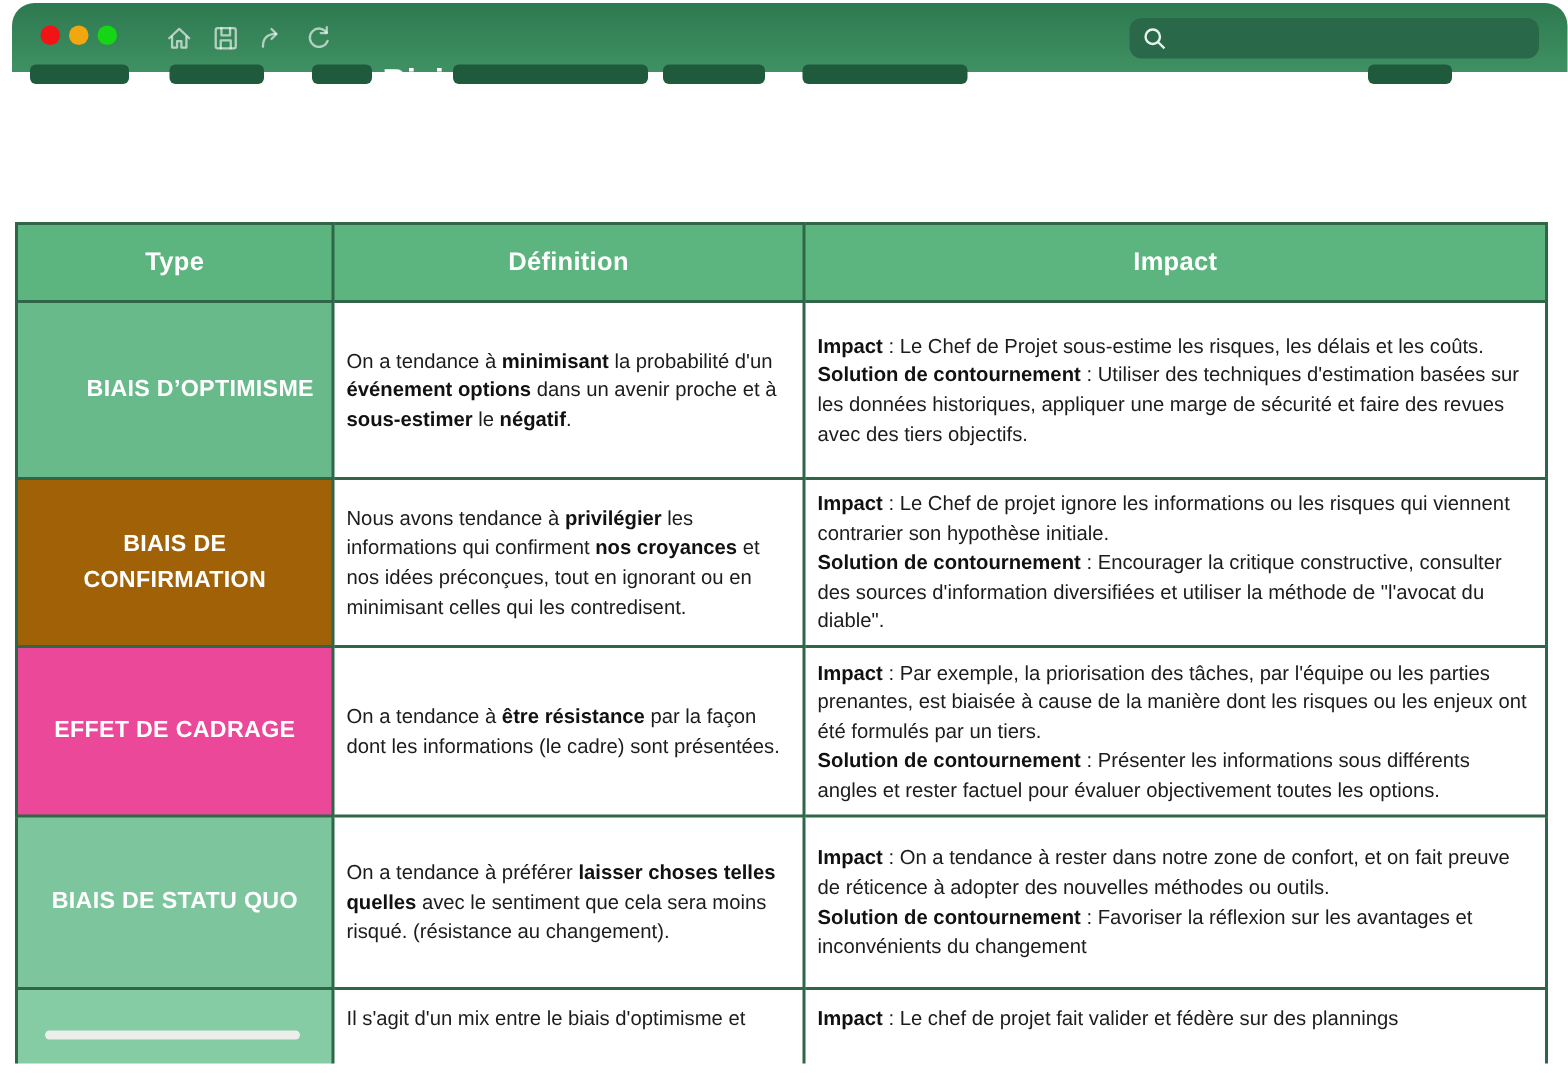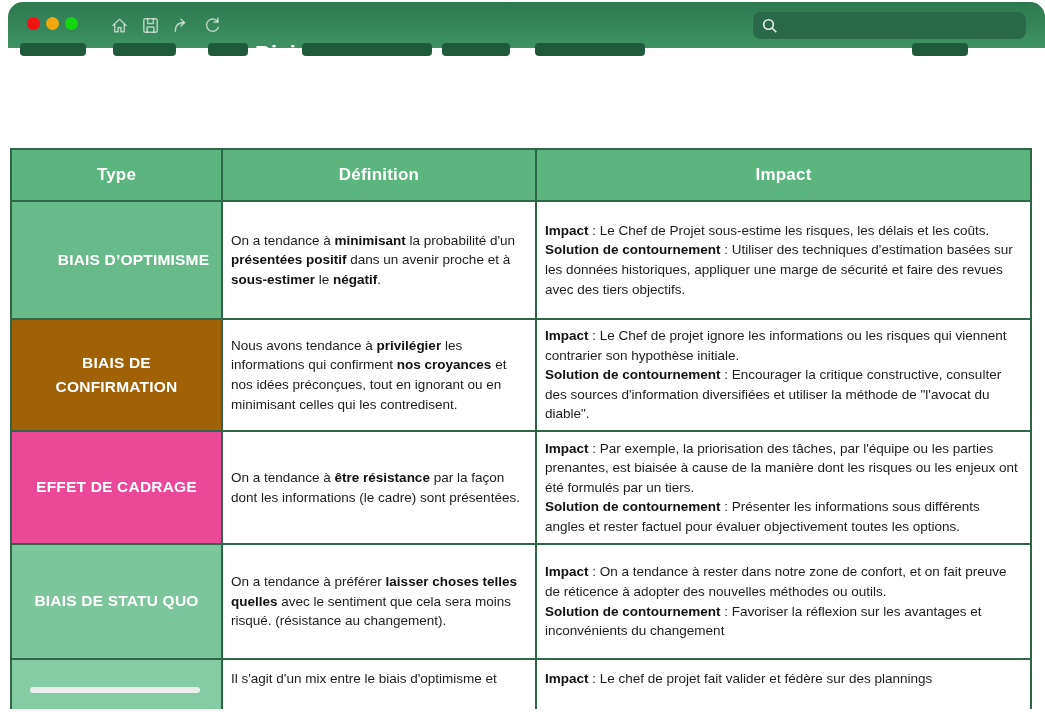--- a/index.html
+++ b/index.html
@@ -144,21 +144,21 @@
     <thead>
       <tr>
         <th style="background-color: rgb(92, 180, 126);">Type</th>
         <th style="background-color: rgb(92, 180, 126);">Définition</th>
         <th style="background-color: rgb(92, 180, 126);">Impact</th>
       </tr>
     </thead>
     <tbody>
       <tr>
         <td class="type" style="background-color: rgb(104, 186, 139); padding-left: 44px;">BIAIS D’OPTIMISME</td>
-        <td class="def">On a tendance à <b>minimisant</b> la probabilité d'un <b>présentées positif</b> dans un avenir proche et à <b>sous-estimer</b> le <b>négatif</b>.</td>
+        <td class="def">On a tendance à <b>minimisant</b> la probabilité d'un <b>événement options</b> dans un avenir proche et à <b>sous-estimer</b> le <b>négatif</b>.</td>
         <td class="ex"><b>Impact</b> : Le Chef de Projet sous-estime les risques, les délais et les coûts.<br><b>Solution de contournement</b> : Utiliser des techniques d'estimation basées sur les données historiques, appliquer une marge de sécurité et faire des revues avec des tiers objectifs.</td>
       </tr>
       <tr>
         <td class="type" style="background-color: #a16207;">BIAIS DE CONFIRMATION</td>
         <td class="def">Nous avons tendance à <b>privilégier</b> les informations qui confirment <b>nos croyances</b> et nos idées préconçues, tout en ignorant ou en minimisant celles qui les contredisent.</td>
         <td class="ex"><b>Impact</b> : Le Chef de projet ignore les informations ou les risques qui viennent contrarier son hypothèse initiale.<br><b>Solution de contournement</b> : Encourager la critique constructive, consulter des sources d'information diversifiées et utiliser la méthode de "l'avocat du diable".</td>
       </tr>
       <tr>
         <td class="type" style="background-color: #ec4899;">EFFET DE CADRAGE</td>
         <td class="def">On a tendance à <b>être résistance</b> par la façon dont les informations (le cadre) sont présentées.</td>

